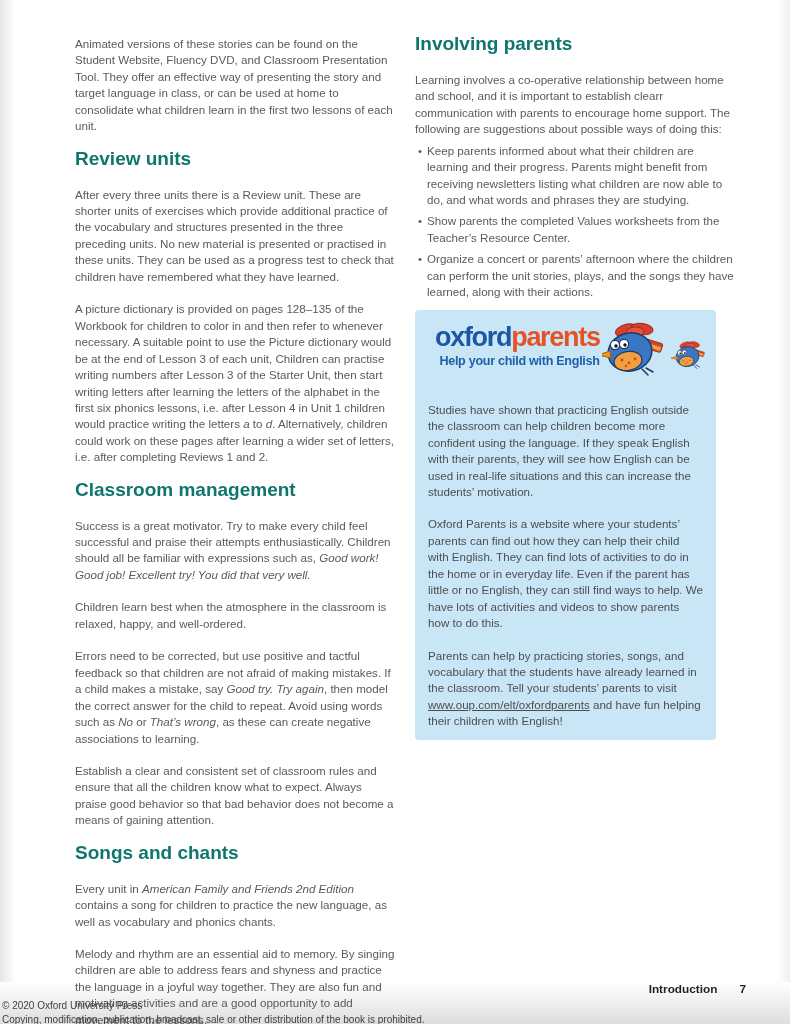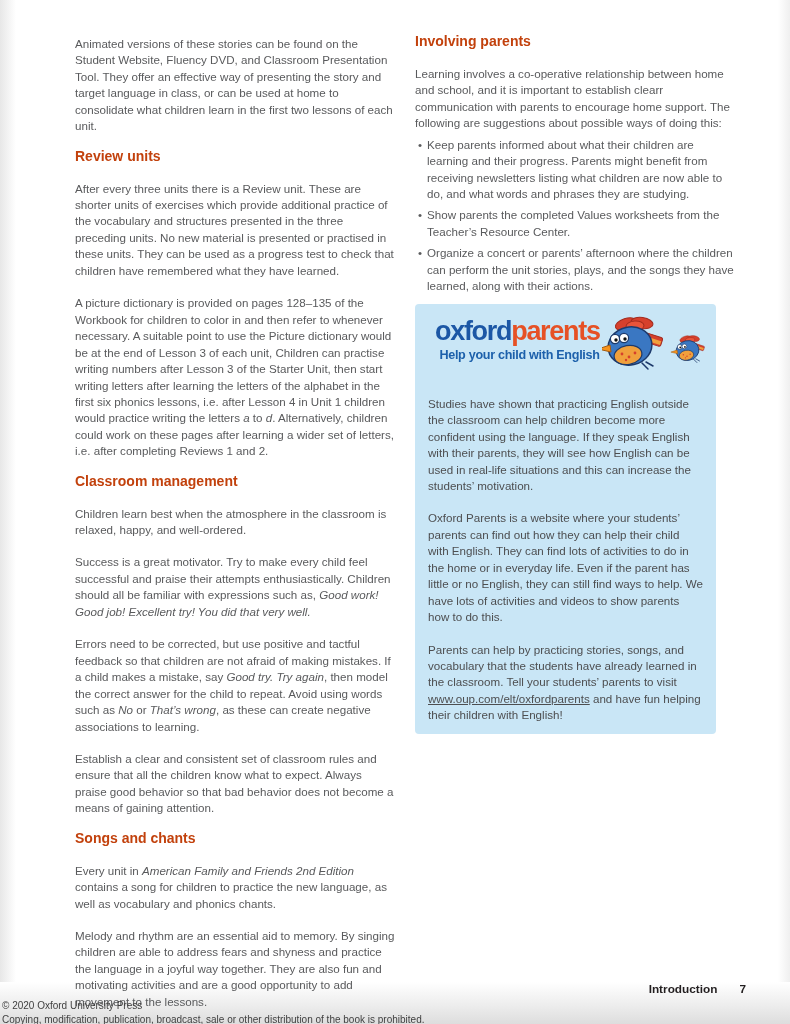--- a/index.html
+++ b/index.html
@@ -17,21 +17,21 @@
   .bottom-band{ position:absolute; left:0; right:0; bottom:0; height:42px;
                 background:linear-gradient(to bottom,#ffffff 0%,#ededed 55%,#dddddd 100%); z-index:1; }
 
   .columns { position:absolute; left:75px; top:20px; display:flex; gap:20px; z-index:2; }
   .col { width:320px; }
 
   .col p, .bullet-text, .boxcol p {
     font-size:11.6px; line-height:1.42; color:#595a5c; margin:16px 0 5px 0;
   }
   h3.sec-h {
-    font-size:14px; font-weight:bold; color:#c2410c;
+    font-size:19px; font-weight:bold; color:#0f766e;
     margin:13px 0 3px 0; line-height:1.2;
   }
   .it { font-style:italic; }
   .bullet { display:flex; margin:0 0 5px 0; }
   .bullet .marker { width:9px; min-width:9px; margin-left:3px; color:#595a5c; font-size:11.6px; line-height:1.42; }
   .bullet .bullet-text { flex:1; margin:0; }
 
   
   .oxbox {
     margin-top:9px; width:275px; background:#c9e6f6; border-radius:4px;
@@ -62,22 +62,22 @@
 <div class="edge-right"></div>
 <div class="bottom-band"></div>
 
 <div class="columns">
   <div class="col">
       <p><span>Animated versions of these stories can be found on the Student Website, Fluency DVD, and Classroom Presentation Tool. They offer an effective way of presenting the story and target language in class, or can be used at home to consolidate what children learn in the first two lessons of each unit.</span></p>
       <h3 class="sec-h">Review units</h3>
       <p><span>After every three units there is a Review unit. These are shorter units of exercises which provide additional practice of the vocabulary and structures presented in the three preceding units. No new material is presented or practised in these units. They can be used as a progress test to check that children have remembered what they have learned.</span></p>
       <p><span>A picture dictionary is provided on pages 128–135 of the Workbook for children to color in and then refer to whenever necessary. A suitable point to use the Picture dictionary would be at the end of Lesson 3 of each unit, Children can practise writing numbers after Lesson 3 of the Starter Unit, then start writing letters after learning the letters of the alphabet in the first six phonics lessons, i.e. after Lesson 4 in Unit 1 children would practice writing the letters </span><span class="it">a</span><span> to </span><span class="it">d</span><span>. Alternatively, children could work on these pages after learning a wider set of letters, i.e. after completing Reviews 1 and 2.</span></p>
       <h3 class="sec-h">Classroom management</h3>
+      <p><span>Success is a great motivator. Try to make every child feel successful and praise their attempts enthusiastically. Children should all be familiar with expressions such as, </span><span class="it">Good work! Good job! Excellent try! You did that very well.</span></p>
       <p><span>Children learn best when the atmosphere in the classroom is relaxed, happy, and well-ordered.</span></p>
-      <p><span>Success is a great motivator. Try to make every child feel successful and praise their attempts enthusiastically. Children should all be familiar with expressions such as, </span><span class="it">Good work! Good job! Excellent try! You did that very well.</span></p>
       <p><span>Errors need to be corrected, but use positive and tactful feedback so that children are not afraid of making mistakes. If a child makes a mistake, say </span><span class="it">Good try. Try again</span><span>, then model the correct answer for the child to repeat. Avoid using words such as </span><span class="it">No</span><span> or </span><span class="it">That’s wrong</span><span>, as these can create negative associations to learning.</span></p>
       <p><span>Establish a clear and consistent set of classroom rules and ensure that all the children know what to expect. Always praise good behavior so that bad behavior does not become a means of gaining attention.</span></p>
       <h3 class="sec-h">Songs and chants</h3>
       <p><span>Every unit in </span><span class="it">American Family and Friends 2nd Edition</span><span> contains a song for children to practice the new language, as well as vocabulary and phonics chants.</span></p>
       <p><span>Melody and rhythm are an essential aid to memory. By singing children are able to address fears and shyness and practice the language in a joyful way together. They are also fun and motivating activities and are a good opportunity to add movement to the lessons.</span></p>
       <h3 class="sec-h">Games</h3>
       <p><span>Games provide a natural context for language practice and are very popular with children. They promote the development of wider cognitive skills such as memory sequencing, motor skills, and deductive skills. If required, all the games in </span></p>
     </div>
   <div class="col">
     <div>

